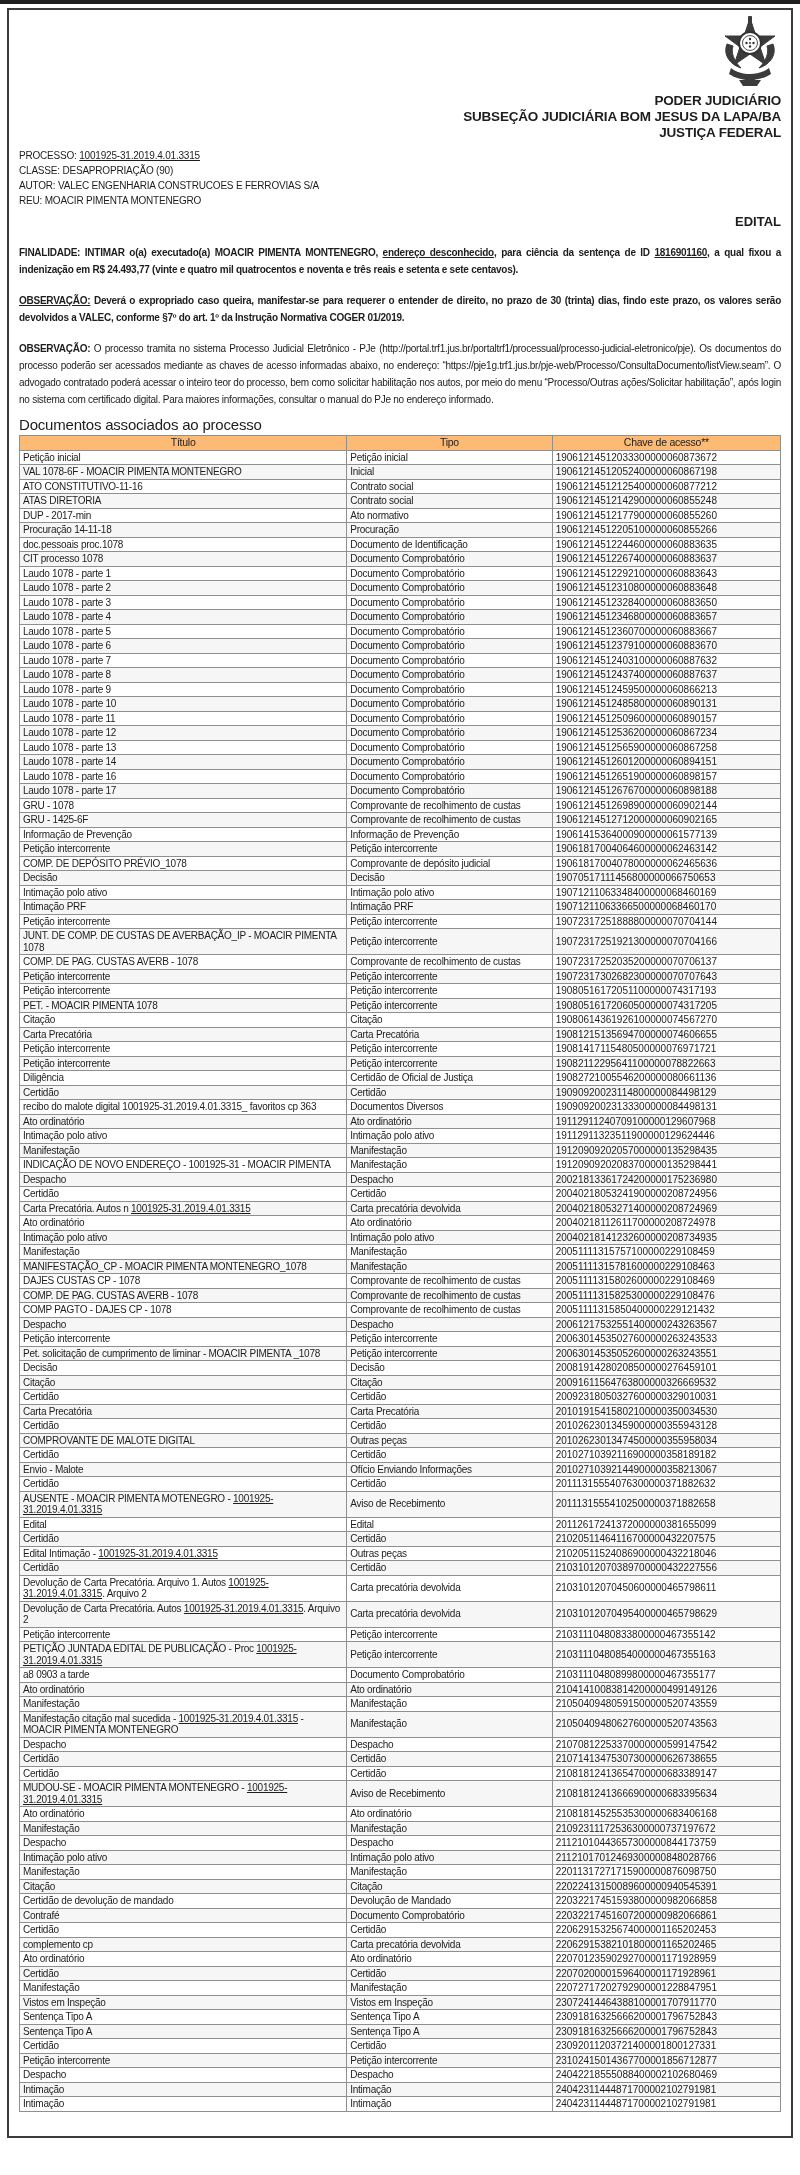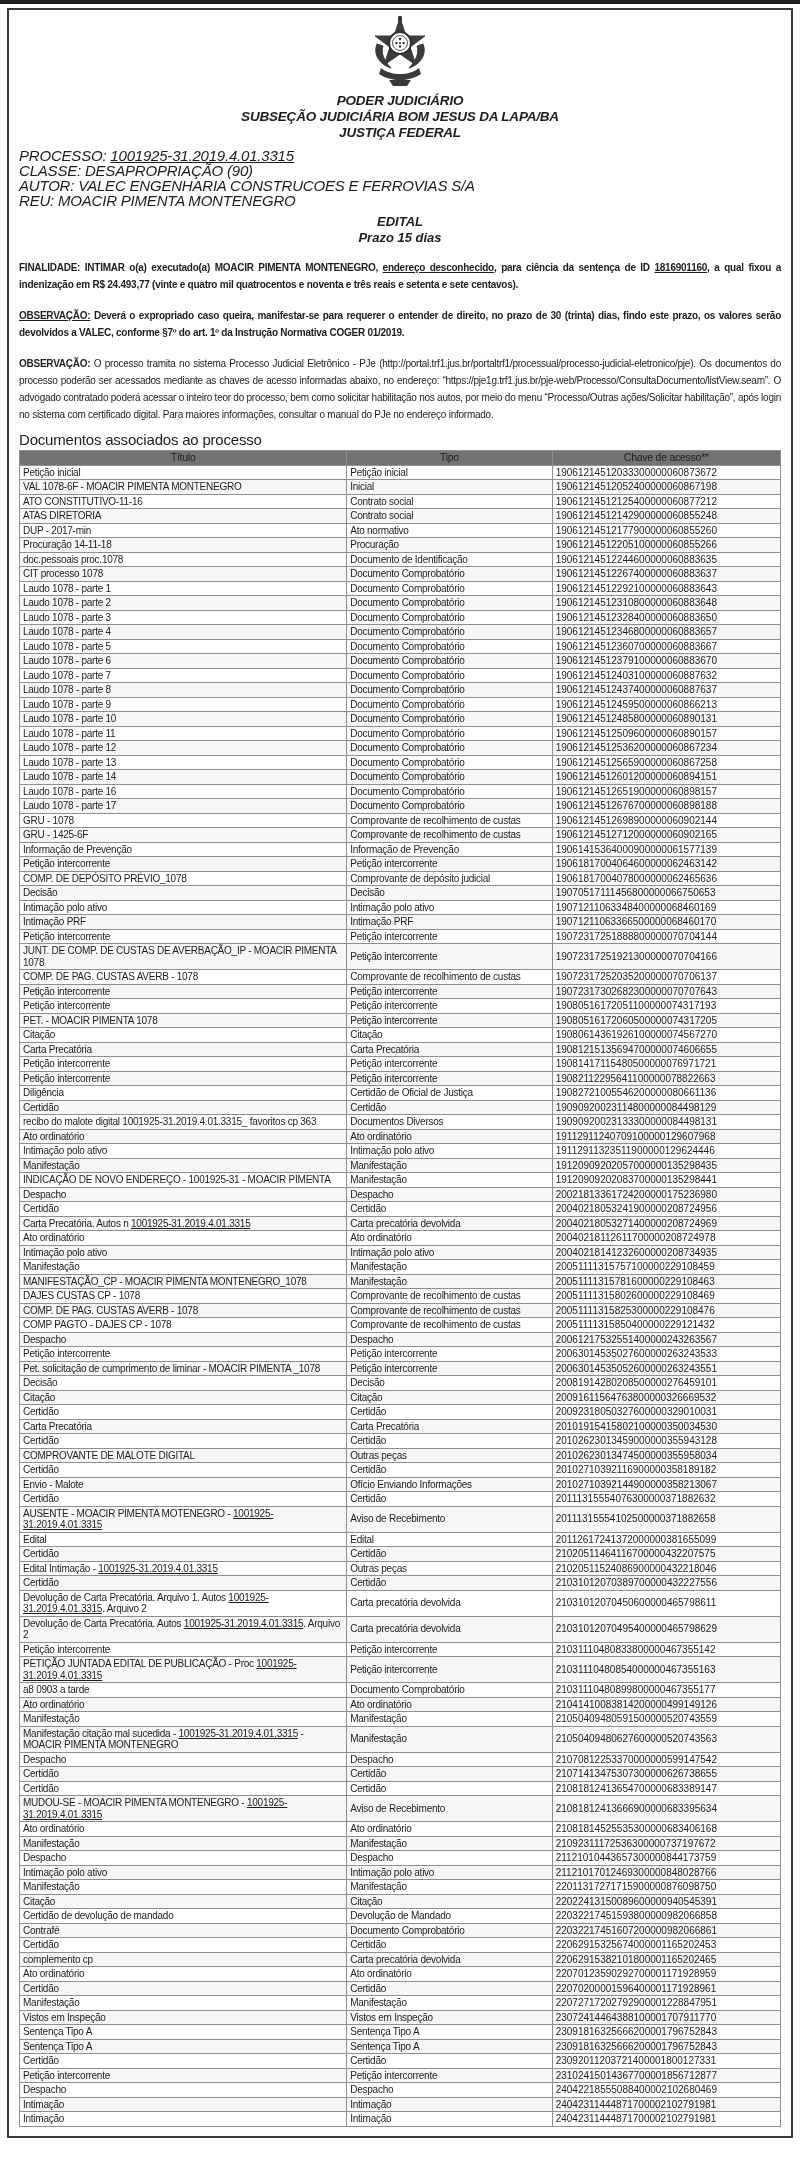--- a/index.html
+++ b/index.html
@@ -1,30 +1,30 @@
 <!DOCTYPE html>
 <html lang="pt-BR"><head>
 <meta charset="utf-8">
 <style>
   html,body{margin:0;padding:0;background:#ffffff;}
   body{width:800px;font-family:"Liberation Sans","DejaVu Sans",sans-serif;color:#1d1d1d;}
   .top-strip{height:4px;background:#1f1f1f;}
   .doc-border{margin:4px 7px 8px 7px;border:2px solid #3c3c3c;padding:4px 10px 8px 10px;min-height:2130px;box-sizing:border-box;}
-  .center{text-align:center;font-style:italic;}
+  .center{text-align:right;}
   .bold{font-weight:bold;}
   .logo-wrap{margin:2px auto 1px auto;}
   .org-line{font-size:13.5px;font-weight:bold;line-height:16px;letter-spacing:-.2px;}
-  .meta{margin-top:7px;font-size:15px;line-height:15px;letter-spacing:-.2px;font-style:italic;}
+  .meta{margin-top:7px;font-size:10px;line-height:15px;letter-spacing:-.2px;}
   .edital-block{margin-top:6px;font-size:13px;line-height:16px;}
   .para{margin:14px 0 0 0;font-size:10px;line-height:17px;text-align:justify;letter-spacing:-.25px;}
   .para.bold-p{font-weight:bold;}
   .table-label{margin:8px 0 2px 0;font-size:15px;letter-spacing:-.2px;}
   table{width:100%;border-collapse:collapse;table-layout:fixed;}
   th,td{border:1px solid #8f8f8f;font-size:10px;line-height:11.5px;padding:1px 3px;letter-spacing:-.25px;overflow:hidden;word-wrap:break-word;}
-  th{font-weight:normal;text-align:center;font-size:10.5px;background:#737373;}
+  th{font-weight:normal;text-align:center;font-size:10.5px;background:#fdba74;}
   tbody tr:nth-child(even) td{background:#f6f6f6;}
   col.c-title{width:43%;} col.c-type{width:27%;} col.c-key{width:30%;}
   td.key{letter-spacing:0;}
   u{text-underline-offset:1px;}
 </style>
 </head>
 <body>
 
 <div class="top-strip"></div>
 
@@ -61,21 +61,20 @@
   <div class="org-line center">JUSTIÇA FEDERAL</div>
 
   <div class="meta">
     <div><span>PROCESSO: </span><u>1001925-31.2019.4.01.3315</u></div>
     <div>CLASSE: DESAPROPRIAÇÃO (90)</div>
     <div>AUTOR: VALEC ENGENHARIA CONSTRUCOES E FERROVIAS S/A</div>
     <div>REU: MOACIR PIMENTA MONTENEGRO</div>
   </div>
 
   <div class="edital-block center bold">EDITAL</div>
-  <div class="center bold" style="font-size:13px;">Prazo 15 dias</div>
 
   <p class="para bold-p">FINALIDADE: INTIMAR o(a) executado(a) MOACIR PIMENTA MONTENEGRO, <u>endereço desconhecido</u>, para ciência da sentença de ID <u>1816901160</u>, a qual fixou a indenização em R$ 24.493,77 (vinte e quatro mil quatrocentos e noventa e três reais e setenta e sete centavos).</p>
   <p class="para bold-p"><u>OBSERVAÇÃO:</u> Deverá o expropriado caso queira, manifestar-se para requerer o entender de direito, no prazo de 30 (trinta) dias, findo este prazo, os valores serão devolvidos a VALEC, conforme §7º do art. 1º da Instrução Normativa COGER 01/2019.</p>
   <p class="para"><b>OBSERVAÇÃO:</b> O processo tramita no sistema Processo Judicial Eletrônico - PJe (http://portal.trf1.jus.br/portaltrf1/processual/processo-judicial-eletronico/pje). Os documentos do processo poderão ser acessados mediante as chaves de acesso informadas abaixo, no endereço: “https://pje1g.trf1.jus.br/pje-web/Processo/ConsultaDocumento/listView.seam”. O advogado contratado poderá acessar o inteiro teor do processo, bem como solicitar habilitação nos autos, por meio do menu “Processo/Outras ações/Solicitar habilitação”, após login no sistema com certificado digital. Para maiores informações, consultar o manual do PJe no endereço informado.</p>
 
   <div class="table-label">Documentos associados ao processo</div>
 
   <table>
     <colgroup>
         <col class="c-title">

